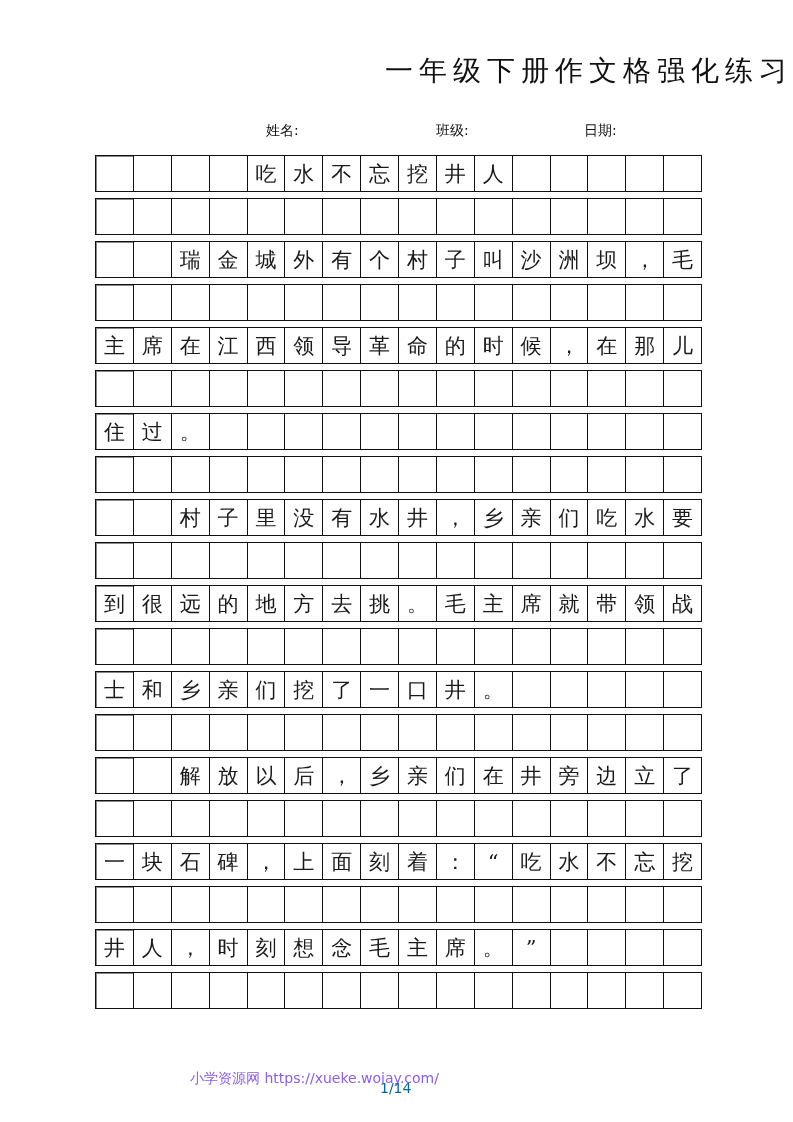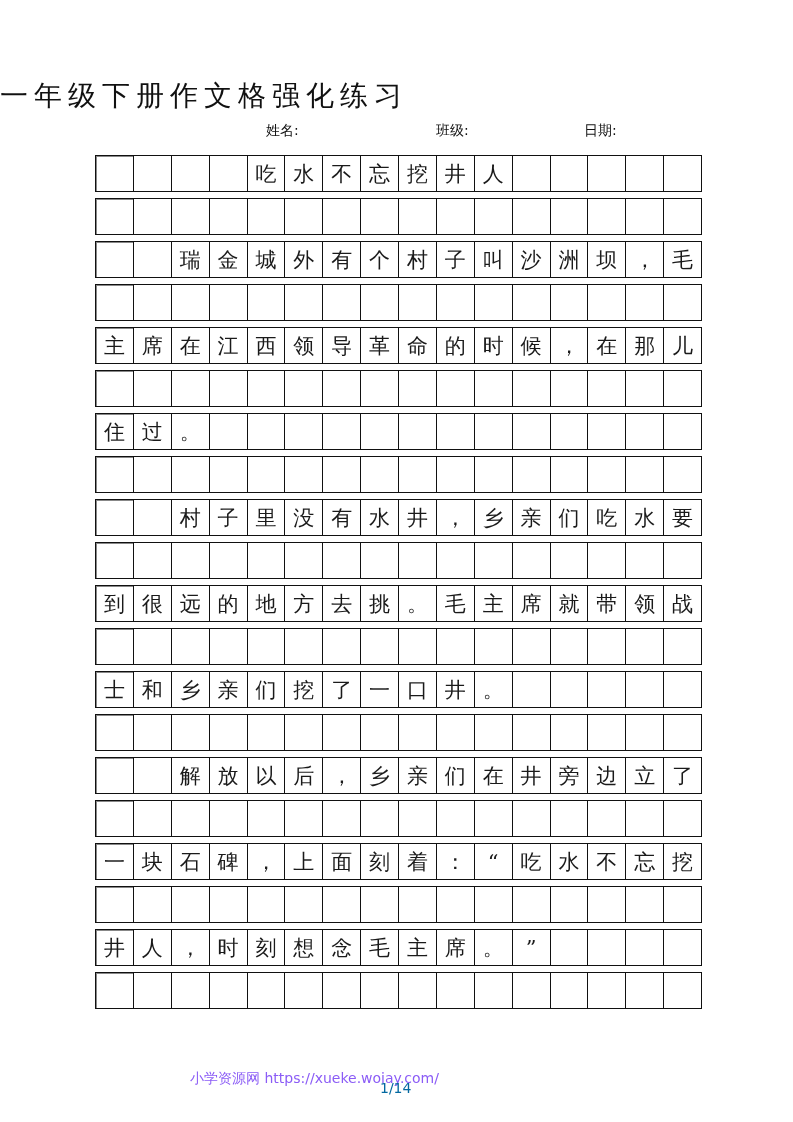--- a/index.html
+++ b/index.html
@@ -1,19 +1,19 @@
 <!DOCTYPE html>
 <html><head>
 <meta charset="utf-8">
 <style>
   html, body { margin: 0; padding: 0; background: #ffffff; }
   body { width: 793px; height: 1122px; position: relative; overflow: hidden;
          font-family: "DejaVu Serif", serif; color: #111; }
-  .title { position: absolute; top: 52px; left: 0; width: 793px; text-align: left;
-           font-size: 28px; letter-spacing: 6px; font-family: "DejaVu Serif", serif; color: #111; margin-top: 25px; }
+  .title { position: absolute; top: 52px; left: 0; width: 793px; text-align: right;
+           font-size: 28px; letter-spacing: 6px; font-family: "DejaVu Serif", serif; color: #111; }
   .meta { position: absolute; top: 122px; left: 0; width: 793px; height: 20px;
           font-family: "DejaVu Sans", sans-serif; font-size: 14px; color: #111; }
   .meta span { position: absolute; white-space: nowrap; }
   .grid { position: absolute; left: 95px; top: 155px; width: 607px; }
   .row { display: flex; height: 37px; margin-bottom: 6px; border: 1.5px solid #111; box-sizing: border-box; }
   .cell { flex: 1 1 0; border-left: 1.5px solid #111; box-sizing: border-box;
           display: flex; align-items: center; justify-content: center;
           font-size: 21px; font-family: "DejaVu Serif", serif; color: #1a1a1a; }
   .cell:first-child { border-left: none; box-shadow: inset 1px 1px 0 #888; }
   .footer { position: absolute; top: 1070px; left: 0; width: 629px; text-align: center;

